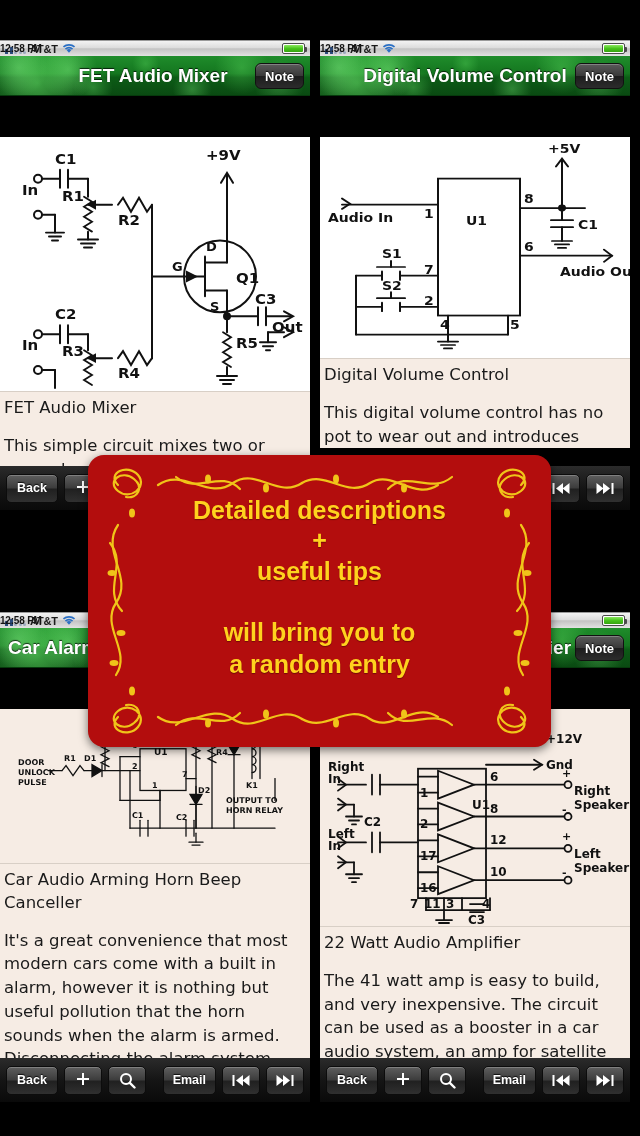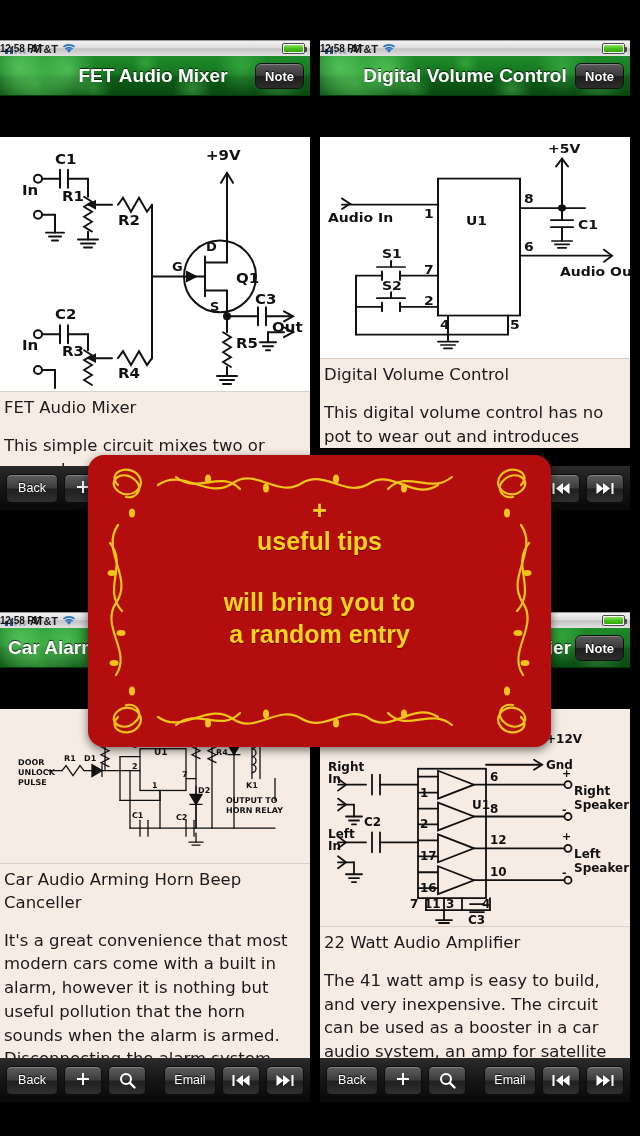--- a/index.html
+++ b/index.html
@@ -124,21 +124,21 @@
     background: linear-gradient(to bottom, #2b2b2b 0%, #151515 50%, #0a0a0a 100%);
     display: flex; align-items: center; gap: 6px;
     padding: 0 6px;
   }
   .tb-btn {
     height: 29px; border-radius: 5px;
     background: linear-gradient(to bottom, #5e5e5e 0%, #3c3c3c 48%, #202020 52%, #303030 100%);
     border: 1px solid #0c0c0c;
     box-shadow: inset 0 1px 0 rgba(255,255,255,0.22);
     display:flex; align-items:center; justify-content:center;
-    color:#fff; font-size: 12.5px; font-weight: normal;
+    color:#fff; font-size: 12.5px; font-weight: bold;
     text-shadow: 0 -1px 1px rgba(0,0,0,0.85);
     padding: 0 9px;
     flex: 0 0 auto;
   }
   .tb-btn.icon { width: 38px; padding: 0; }
   .tb-btn.wide { min-width: 52px; }
   .tb-spacer { flex: 1 1 auto; }
   .tb-btn svg { display:block; }
 
   
@@ -820,20 +820,21 @@
         <ellipse cx="439" cy="118" rx="4.5" ry="3"></ellipse>
           <ellipse cx="430" cy="178" rx="4.5" ry="3"></ellipse>
         <ellipse cx="437" cy="208" rx="4.5" ry="3"></ellipse>
         <ellipse cx="44" cy="58" rx="3" ry="4.5"></ellipse>
           <ellipse cx="419" cy="58" rx="3" ry="4.5"></ellipse>
         <ellipse cx="44" cy="236" rx="3" ry="4.5"></ellipse>
           <ellipse cx="419" cy="236" rx="3" ry="4.5"></ellipse>
       </g>
     </svg>
     <div class="promo-text">
+      <div class="promo-line1">Detailed descriptions</div>
       <div class="promo-plus">+</div>
       <div class="promo-line2">useful tips</div>
       <div class="promo-gap"></div>
       <div class="promo-line3">will bring you to</div>
       <div class="promo-line3">a random entry</div>
     </div>
   </div>
 
 </div>
 

